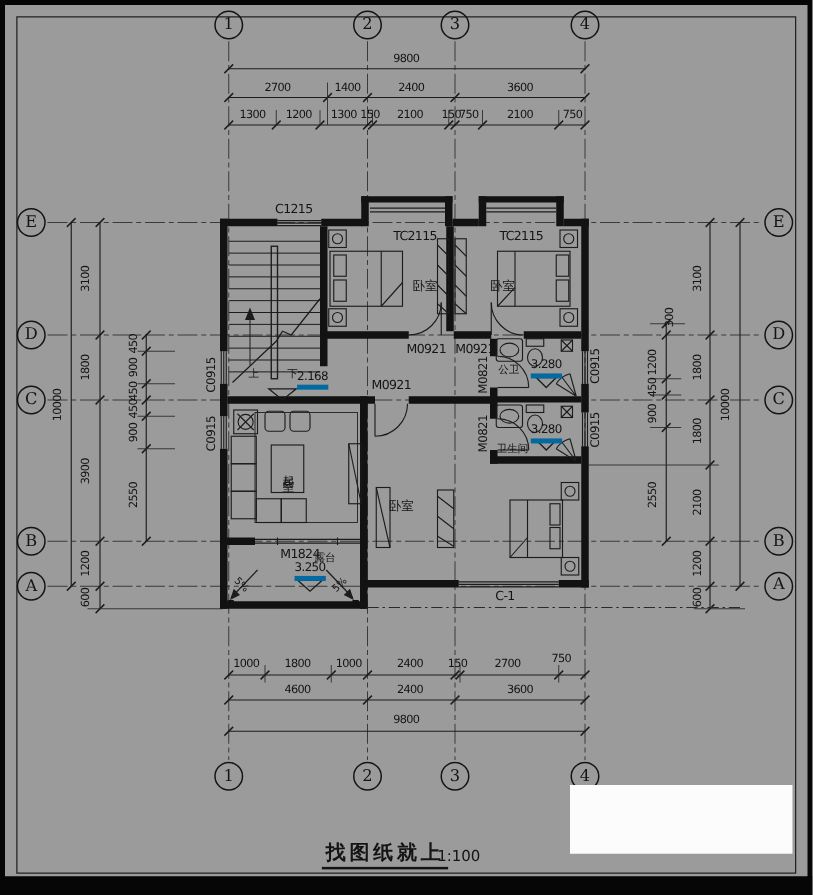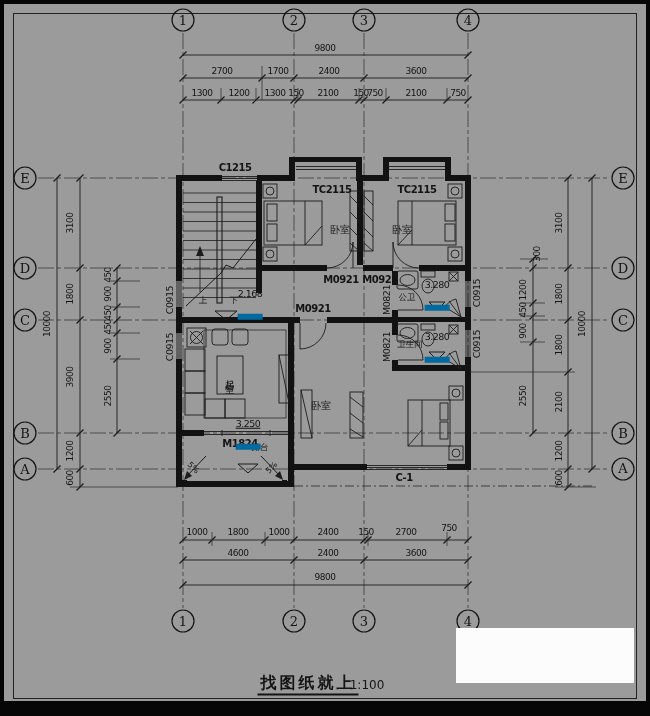--- a/index.html
+++ b/index.html
@@ -6,26 +6,26 @@
   .stage{position:relative;width:650px;height:716px;background:#9b9b9b;overflow:hidden;
          font-family:"DejaVu Sans","Liberation Sans",sans-serif;color:#141414;}
   .outer-border{position:absolute;left:0;top:0;width:642px;height:708px;border:4px solid #060606;}
   .inner-border{position:absolute;left:13px;top:13px;width:622px;height:684px;border:1.5px solid #222;}
   .bottom-bar{position:absolute;left:0;top:701px;width:650px;height:15px;background:#060606;}
   svg{position:absolute;left:0;top:0;}
   #labels div{position:absolute;white-space:nowrap;transform:translate(-50%,-50%);line-height:1;}
   .bub{font-family:"DejaVu Serif","Liberation Serif",serif;font-size:13px;}
   .dim{font-size:9px;letter-spacing:-0.5px;}
   .dimv{font-size:9px;letter-spacing:-0.5px;transform:translate(-50%,-50%) rotate(-90deg)!important;}
-  .lbl{font-size:10px;letter-spacing:-0.5px;font-weight:bold;}
+  .lbl{font-size:10px;letter-spacing:-0.5px;}
   .lblv{font-size:9.5px;letter-spacing:-0.5px;transform:translate(-50%,-50%) rotate(-90deg)!important;}
   .room{font-size:10px;}
   .roomsm{font-size:8.5px;}
   .roomv{font-size:9.5px;writing-mode:vertical-rl;letter-spacing:2px;}
-  .lvl{font-size:9.5px;letter-spacing:-0.5px;border-bottom:6px solid #0369a1;padding-bottom:15px;}
+  .lvl{font-size:9.5px;letter-spacing:-0.5px;border-bottom:4px solid #0369a1;padding-bottom:1px;}
   .tiny{font-size:8px;}
   .rot45{transform:translate(-50%,-50%) rotate(45deg)!important;}
   .rotm45{transform:translate(-50%,-50%) rotate(-45deg)!important;}
   .title{font-size:16px;font-weight:bold;letter-spacing:3px;border-bottom:2px solid #141414;padding:0 3px 3px;}
   .scale{font-size:12px;}
   .watermark{position:absolute;left:456px;top:628px;width:178px;height:55px;background:#fcfcfc;}
   .wm1{font-size:20px;font-weight:bold;color:#0d0d0d;letter-spacing:6px;}
   .wm2{font-size:15px;font-weight:bold;color:#1d1dc4;letter-spacing:0.5px;}
 </style>
 </head>
@@ -376,21 +376,21 @@
       <div class="bub" style="left: 25px; top: 320px;">C</div>
       <div class="bub" style="left: 25px; top: 433px;">B</div>
       <div class="bub" style="left: 25px; top: 469px;">A</div>
       <div class="bub" style="left: 623px; top: 178px;">E</div>
       <div class="bub" style="left: 623px; top: 268px;">D</div>
       <div class="bub" style="left: 623px; top: 320px;">C</div>
       <div class="bub" style="left: 623px; top: 433px;">B</div>
       <div class="bub" style="left: 623px; top: 468px;">A</div>
       <div class="dim" style="left: 325px; top: 48px;">9800</div>
       <div class="dim" style="left: 222px; top: 71px;">2700</div>
-      <div class="dim" style="left: 278px; top: 71px;">1700</div>
+      <div class="dim" style="left: 278px; top: 71px;">1400</div>
       <div class="dim" style="left: 329px; top: 71px;">2400</div>
       <div class="dim" style="left: 416px; top: 71px;">3600</div>
       <div class="dim" style="left: 202px; top: 93px;">1300</div>
       <div class="dim" style="left: 239px; top: 93px;">1200</div>
       <div class="dim" style="left: 275px; top: 93px;">1300</div>
       <div class="dim" style="left: 296px; top: 93px;">150</div>
       <div class="dim" style="left: 328px; top: 93px;">2100</div>
       <div class="dim" style="left: 361px; top: 93px;">150</div>
       <div class="dim" style="left: 375px; top: 93px;">750</div>
       <div class="dim" style="left: 416px; top: 93px;">2100</div>
@@ -442,26 +442,26 @@
       <div class="lblv" style="left: 170px; top: 347px;">C0915</div>
       <div class="lblv" style="left: 477px; top: 293px;">C0915</div>
       <div class="lblv" style="left: 477px; top: 344px;">C0915</div>
       <div class="lbl" style="left: 240px; top: 444px;">M1824</div>
       <div class="lbl" style="left: 404px; top: 478px;">C-1</div>
       <div class="room" style="left: 340px; top: 230px;">卧室</div>
       <div class="room" style="left: 402px; top: 230px;">卧室</div>
       <div class="room" style="left: 321px; top: 406px;">卧室</div>
       <div class="roomv" style="left: 230px; top: 375px;">起居室</div>
       <div class="roomsm" style="left: 407px; top: 297px;">公卫</div>
-      <div class="roomsm" style="left: 410px; top: 344px;">卫生间</div>
+      <div class="roomsm" style="left: 410px; top: 360px;">卫生间</div>
       <div class="roomsm" style="left: 260px; top: 447px;">露台</div>
       <div class="lvl" style="left: 250px; top: 304px;">2.168</div>
       <div class="lvl" style="left: 437px; top: 295px;">3.280</div>
       <div class="lvl" style="left: 437px; top: 347px;">3.280</div>
-      <div class="lvl" style="left: 248px; top: 434px; text-decoration: underline;">3.250</div>
+      <div class="lvl" style="left: 248px; top: 457px;">3.250</div>
       <div class="roomsm" style="left: 203px; top: 300px;">上</div>
       <div class="roomsm" style="left: 234px; top: 300px;">下</div>
       <div class="tiny rot45" style="left: 193px; top: 468px;">5%</div>
       <div class="tiny rotm45" style="left: 272px; top: 468px;">5%</div>
       <div class="title" style="left: 308px; top: 685px;">找图纸就上</div>
       <div class="scale" style="left: 367px; top: 685px;">1:100</div>
       <div class="wm1" style="left: 531px; top: 646px;">找图纸就上</div>
       <div class="wm2" style="left: 530px; top: 669px;">Tuzhizhijia.com</div>
     </div>
 

